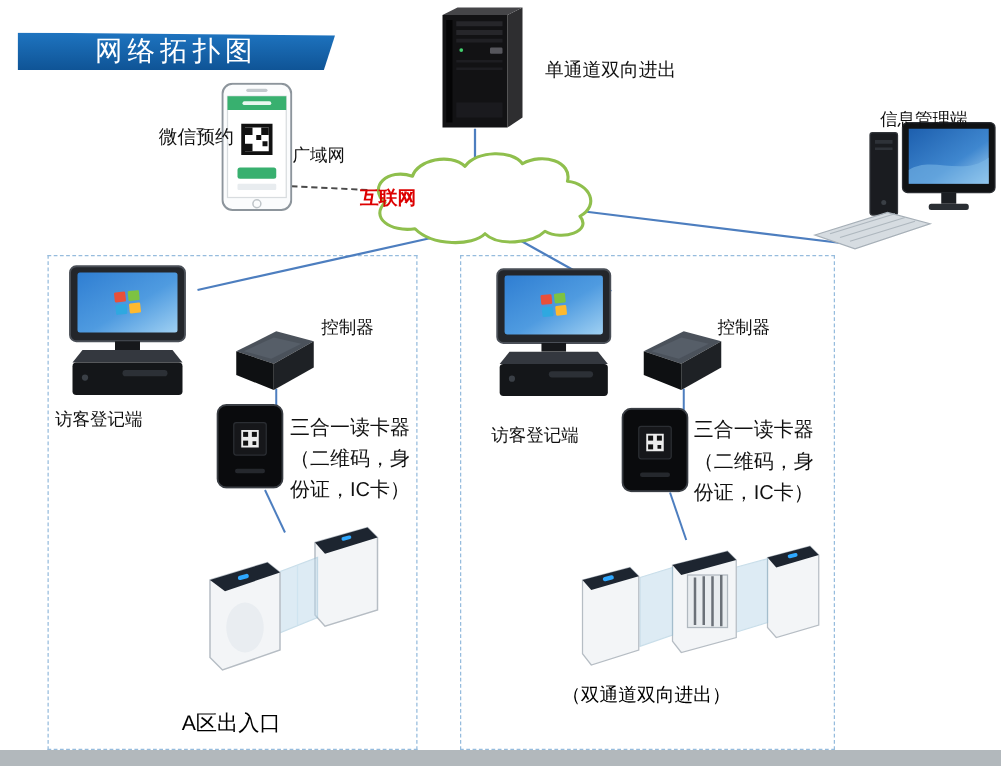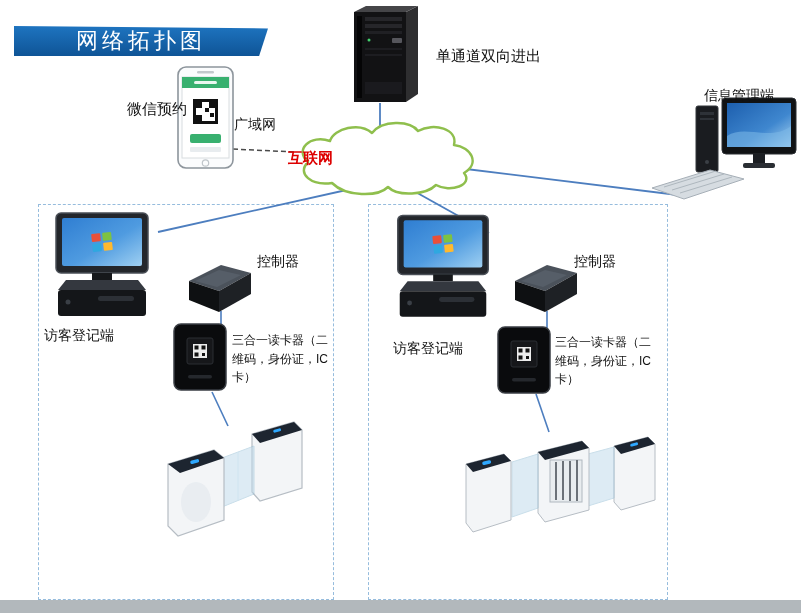--- a/index.html
+++ b/index.html
@@ -18,21 +18,21 @@
   .lbl{position:absolute;z-index:4;white-space:nowrap;color:#111;}
   .lbl-server{left:436px;top:47px;font-size:15px;}
   .lbl-wechat{left:94px;top:100px;font-size:15px;margin-left:33px;}
   .lbl-wan{left:234px;top:116px;font-size:14px;}
   .lbl-internet{left:288px;top:149px;width:198px;text-align:left;font-size:15px;font-weight:600;color:#dd0000;}
   .lbl-info{left:704px;top:87px;font-size:14px;}
   .lbl-terminal-a{left:44px;top:327px;font-size:14px;}
   .lbl-terminal-b{left:393px;top:340px;font-size:14px;}
   .lbl-ctrl-a{left:257px;top:253px;font-size:14px;}
   .lbl-ctrl-b{left:574px;top:253px;font-size:14px;}
-  .lbl-reader{z-index:4;position:absolute;width:96px;font-size:12px;line-height:1.55;white-space:normal;color:#111;}
+  .lbl-reader{z-index:4;position:absolute;width:96px;font-size:16px;line-height:1.55;white-space:normal;color:#111;}
   .lbl-reader-a{left:232px;top:331px;}
   .lbl-reader-b{left:555px;top:333px;}
   .lbl-channel,.lbl-gate{position:absolute;z-index:4;text-align:center;color:#000;white-space:nowrap;}
   .lbl-channel-a{left:38px;width:294px;top:547px;font-size:15px;}
   .lbl-gate-a{left:38px;width:294px;top:567px;font-size:17px;}
   .lbl-channel-b{left:368px;width:298px;top:547px;font-size:15px;}
   .lbl-gate-b{left:368px;width:298px;top:567px;font-size:17px;}
   .zone{position:absolute;z-index:0;border:1.5px dashed #96bcdd;background:#fff;}
   .zone-a{left:38px;top:204px;width:294px;height:394px;}
   .zone-b{left:368px;top:204px;width:298px;height:394px;}
@@ -192,20 +192,21 @@
       <polygon points="96,28 138,16 146,24 104,37" fill="#1d2530"></polygon>
       <rect x="117" y="23" width="8" height="3" rx="1.5" fill="#2ea8ff" transform="rotate(-15 121 24)"></rect>
       <polygon points="66,52 98,40 98,88 66,101" fill="#bcd8ea" opacity="0.5" stroke="#93bdd4" stroke-width="1"></polygon>
       <line x1="82" y1="46" x2="82" y2="94" stroke="#cfe4f0" stroke-width="1"></line>
       <polygon points="12,58 58,44 68,52 68,114 22,130 12,120" fill="#f3f5f7" stroke="#b6bdc4" stroke-width="1.2"></polygon>
       <polygon points="12,58 58,44 68,52 24,67" fill="#1d2530"></polygon>
       <rect x="34" y="54" width="9" height="3.5" rx="1.75" fill="#2ea8ff" transform="rotate(-15 38 55)"></rect>
       <ellipse cx="40" cy="96" rx="15" ry="20" fill="#e9edf1"></ellipse>
     </svg>
   </div>
+  <div class="lbl lbl-gate lbl-gate-a">A区出入口</div>
 
   <div class="icon" style="left:384px;top:214px;">
     <svg width="118" height="111" viewBox="0 0 120 112">
       <defs>
         <linearGradient id="tsB" x1="0" y1="0" x2="1" y2="1">
           <stop offset="0" stop-color="#2f7ed2"></stop>
             <stop offset="0.55" stop-color="#4f9be0"></stop>
             <stop offset="1" stop-color="#9fd0f2"></stop>
         </linearGradient>
       </defs>
@@ -262,15 +263,16 @@
       <line x1="96" y1="38" x2="96" y2="76" stroke="#6b7178" stroke-width="2"></line>
       <line x1="103" y1="37" x2="103" y2="76" stroke="#6b7178" stroke-width="2"></line>
       <line x1="110" y1="37" x2="110" y2="77" stroke="#6b7178" stroke-width="2"></line>
       <line x1="117" y1="36" x2="117" y2="77" stroke="#6b7178" stroke-width="2"></line>
       <polygon points="52,38 78,30 78,84 52,93" fill="#bcd8ea" opacity="0.5" stroke="#93bdd4"></polygon>
       <polygon points="6,40 44,30 51,37 51,96 13,108 6,99" fill="#f3f5f7" stroke="#b6bdc4"></polygon>
       <polygon points="6,40 44,30 51,37 13,48" fill="#1d2530"></polygon>
       <rect x="22" y="37" width="9" height="3.5" rx="1.75" fill="#2ea8ff" transform="rotate(-14 26 38)"></rect>
     </svg>
   </div>
+  <div class="lbl lbl-channel lbl-channel-b">（双通道双向进出）</div>
 
   <div class="bottombar"></div>
 </div>
 
 </body></html>

